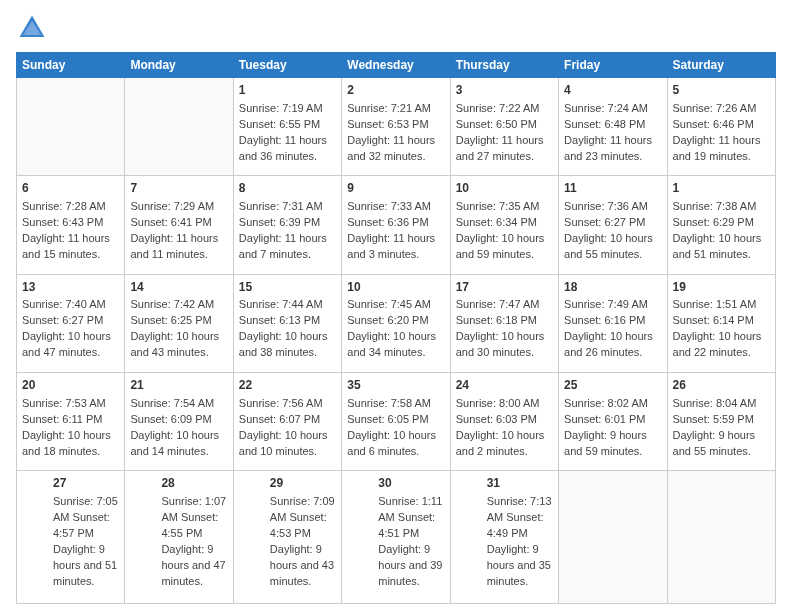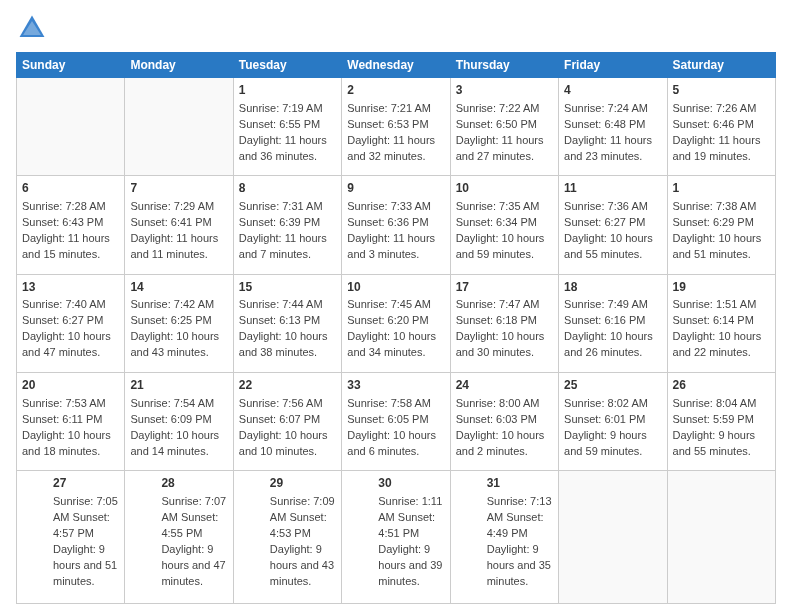--- a/index.html
+++ b/index.html
@@ -273,21 +273,21 @@
 Sunset: 6:09 PM
 Daylight: 10 hours and 14 minutes.</div>
           </td>
           <td>
             <span class="day-num">22</span>
             <div class="day-info">Sunrise: 7:56 AM
 Sunset: 6:07 PM
 Daylight: 10 hours and 10 minutes.</div>
           </td>
           <td>
-            <span class="day-num">33</span>
+            <span class="day-num">35</span>
             <div class="day-info">Sunrise: 7:58 AM
 Sunset: 6:05 PM
 Daylight: 10 hours and 6 minutes.</div>
           </td>
           <td>
             <span class="day-num">24</span>
             <div class="day-info">Sunrise: 8:00 AM
 Sunset: 6:03 PM
 Daylight: 10 hours and 2 minutes.</div>
           </td>
@@ -306,21 +306,21 @@
         </tr>
         <tr class="last-row">
           <td>
             <span class="day-num">27</span>
             <div class="day-info">Sunrise: 7:05 AM
 Sunset: 4:57 PM
 Daylight: 9 hours and 51 minutes.</div>
           </td>
           <td>
             <span class="day-num">28</span>
-            <div class="day-info">Sunrise: 7:07 AM
+            <div class="day-info">Sunrise: 1:07 AM
 Sunset: 4:55 PM
 Daylight: 9 hours and 47 minutes.</div>
           </td>
           <td>
             <span class="day-num">29</span>
             <div class="day-info">Sunrise: 7:09 AM
 Sunset: 4:53 PM
 Daylight: 9 hours and 43 minutes.</div>
           </td>
           <td>

